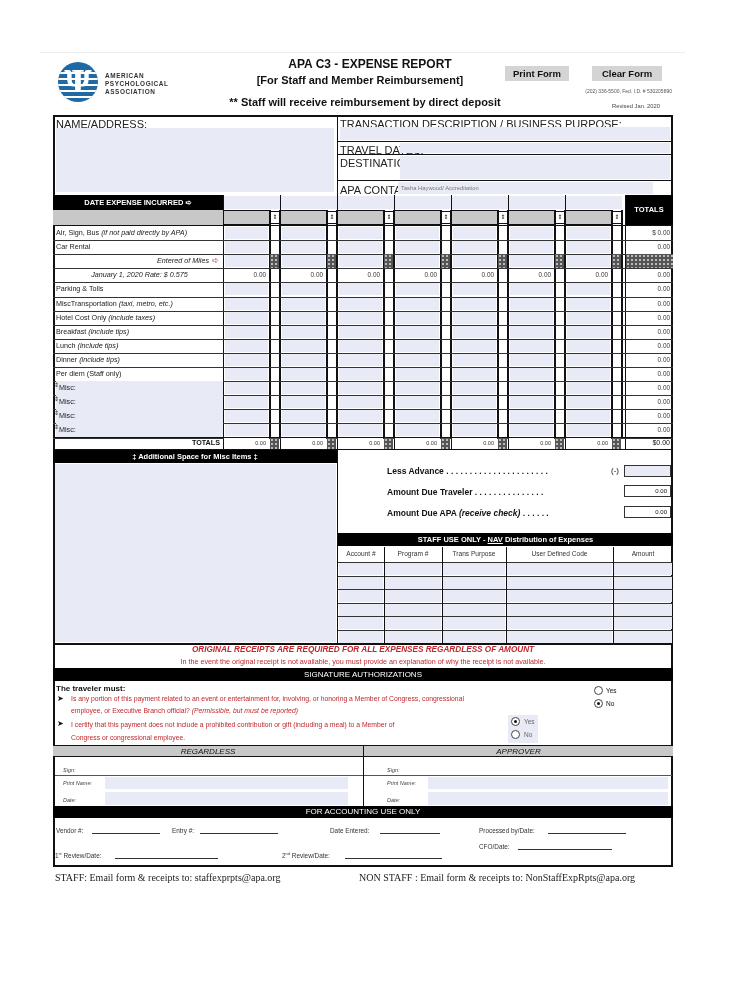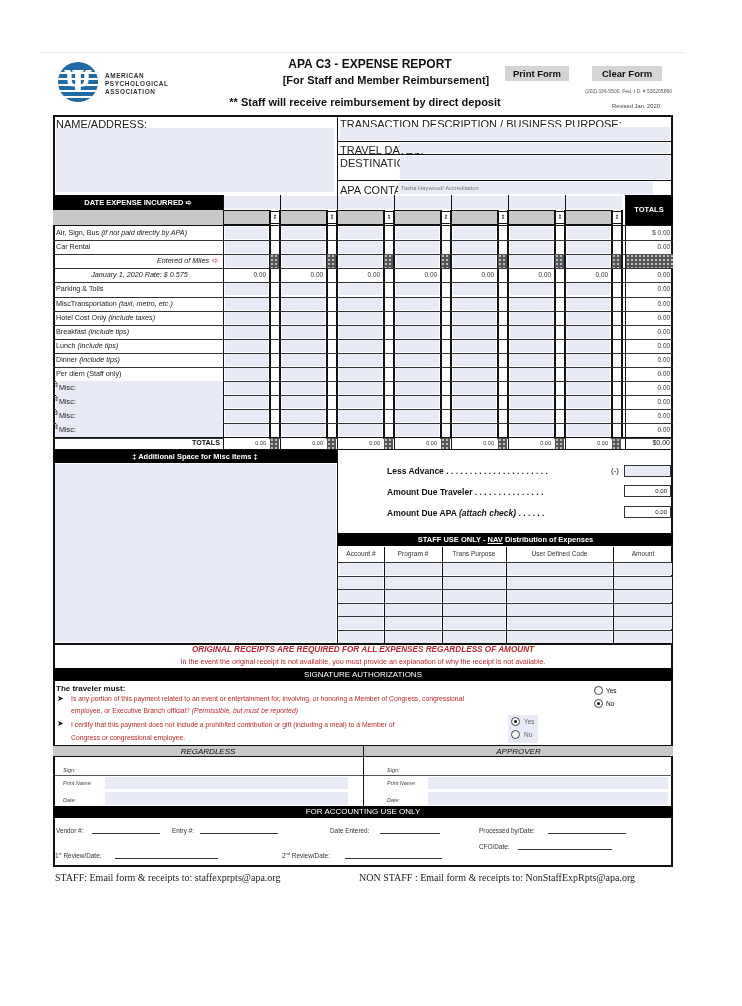--- a/index.html
+++ b/index.html
@@ -6,21 +6,21 @@
   body { width: 742px; height: 1006px; background: #ffffff; font-family: "Liberation Sans", sans-serif; position: relative; overflow: hidden; color: #111; }
   .abs { position: absolute; }
   .topline { left: 40px; top: 52px; width: 645px; height: 1px; background: #ececec; }
 
   
   .logo { left: 58px; top: 62px; width: 40px; height: 40px; border-radius: 50%; background: #1f6aa5; overflow: hidden; }
   .logo .stripe { position: absolute; left: 0; width: 40px; height: 2px; background: #fff; }
   .logo .psi { position: absolute; left: 0; top: 0; width: 40px; height: 40px; color: #fff; font-family: "DejaVu Serif", serif; font-size: 30px; font-weight: bold; text-align: center; line-height: 40px; }
   .logo-text { left: 105px; top: 72px; font-size: 6.4px; font-weight: bold; letter-spacing: 0.6px; line-height: 8px; color: #333; }
   .title { left: 240px; top: 57px; width: 260px; text-align: center; font-size: 12px; font-weight: bold; }
-  .subtitle { left: 256px; top: 74px; width: 260px; text-align: center; font-size: 11px; font-weight: bold; }
+  .subtitle { left: 230px; top: 74px; width: 260px; text-align: center; font-size: 11px; font-weight: bold; }
   .deposit { left: 215px; top: 96px; width: 300px; text-align: center; font-size: 11px; font-weight: bold; }
   .btn { top: 66px; height: 15px; background: #d4d4d4; font-size: 9.5px; font-weight: bold; text-align: center; line-height: 15px; color: #111; cursor: pointer; }
   .btn-print { left: 505px; width: 64px; }
   .btn-clear { left: 592px; width: 70px; }
   .phone { left: 540px; top: 88px; width: 132px; text-align: right; font-size: 5px; color: #555; }
   .revised { left: 560px; top: 103px; width: 100px; text-align: right; font-size: 5.8px; color: #444; }
 
   
   .formbox { left: 53px; top: 115px; width: 620px; height: 752px; border: 2px solid #111; }
   .lbl { font-size: 11px; color: #222; white-space: nowrap; }
@@ -324,21 +324,21 @@
 <div class="abs blackbar" style="left:53px;top:450px;width:284px;height:13px;line-height:13px;">‡  Additional Space for Misc Items  ‡</div>
 <div class="abs fill" style="left:55px;top:464px;width:281px;height:178px;"></div>
 <div class="abs vline" style="left:337px;top:449px;height:194px;"></div>
 
 <div class="abs" style="left:387px;top:466px;font-size:8.5px;font-weight:bold;white-space:nowrap;">Less Advance . . . . . . . . . . . . . . . . . . . . . .</div>
 <div class="abs" style="left:611px;top:466px;font-size:8px;">(-)</div>
 <div class="abs fill" style="left:624px;top:465px;width:47px;height:12px;border:1px solid #333;"></div>
 <div class="abs" style="left:387px;top:487px;font-size:8.5px;font-weight:bold;white-space:nowrap;">Amount Due Traveler . . . . . . . . . . . . . . .</div>
 <div class="abs" style="left:624px;top:485px;width:47px;height:12px;border:1px solid #333;font-size:6px;text-align:right;padding-right:3px;line-height:10px;">0.00</div>
 <div class="abs" style="left:387px;top:508px;font-size:8.5px;font-weight:bold;white-space:nowrap;">
-  <span>Amount Due APA </span><i>(attach check)</i><span> . . . . . .</span>
+  <span>Amount Due APA </span><i>(receive check)</i><span> . . . . . .</span>
 </div>
 <div class="abs" style="left:624px;top:506px;width:47px;height:12px;border:1px solid #333;font-size:6px;text-align:right;padding-right:3px;line-height:10px;">0.00</div>
 
 <div class="abs blackbar" style="left:338px;top:533px;width:335px;height:13px;line-height:13px;"><span>STAFF USE ONLY - </span><u>NAV</u><span> Distribution of Expenses</span></div>
 <div id="staff-table">
     <div class="abs" style="left:338px;top:547px;width:46px;height:14px;text-align:center;font-size:6.6px;line-height:14px;color:#333;">Account #</div>
     <div class="abs" style="left:384px;top:547px;width:58px;height:14px;text-align:center;font-size:6.6px;line-height:14px;color:#333;">Program #</div>
     <div class="abs" style="left:442px;top:547px;width:64px;height:14px;text-align:center;font-size:6.6px;line-height:14px;color:#333;">Trans Purpose</div>
     <div class="abs" style="left:506px;top:547px;width:107px;height:14px;text-align:center;font-size:6.6px;line-height:14px;color:#333;">User Defined Code</div>
     <div class="abs" style="left:613px;top:547px;width:60px;height:14px;text-align:center;font-size:6.6px;line-height:14px;color:#333;">Amount</div>

